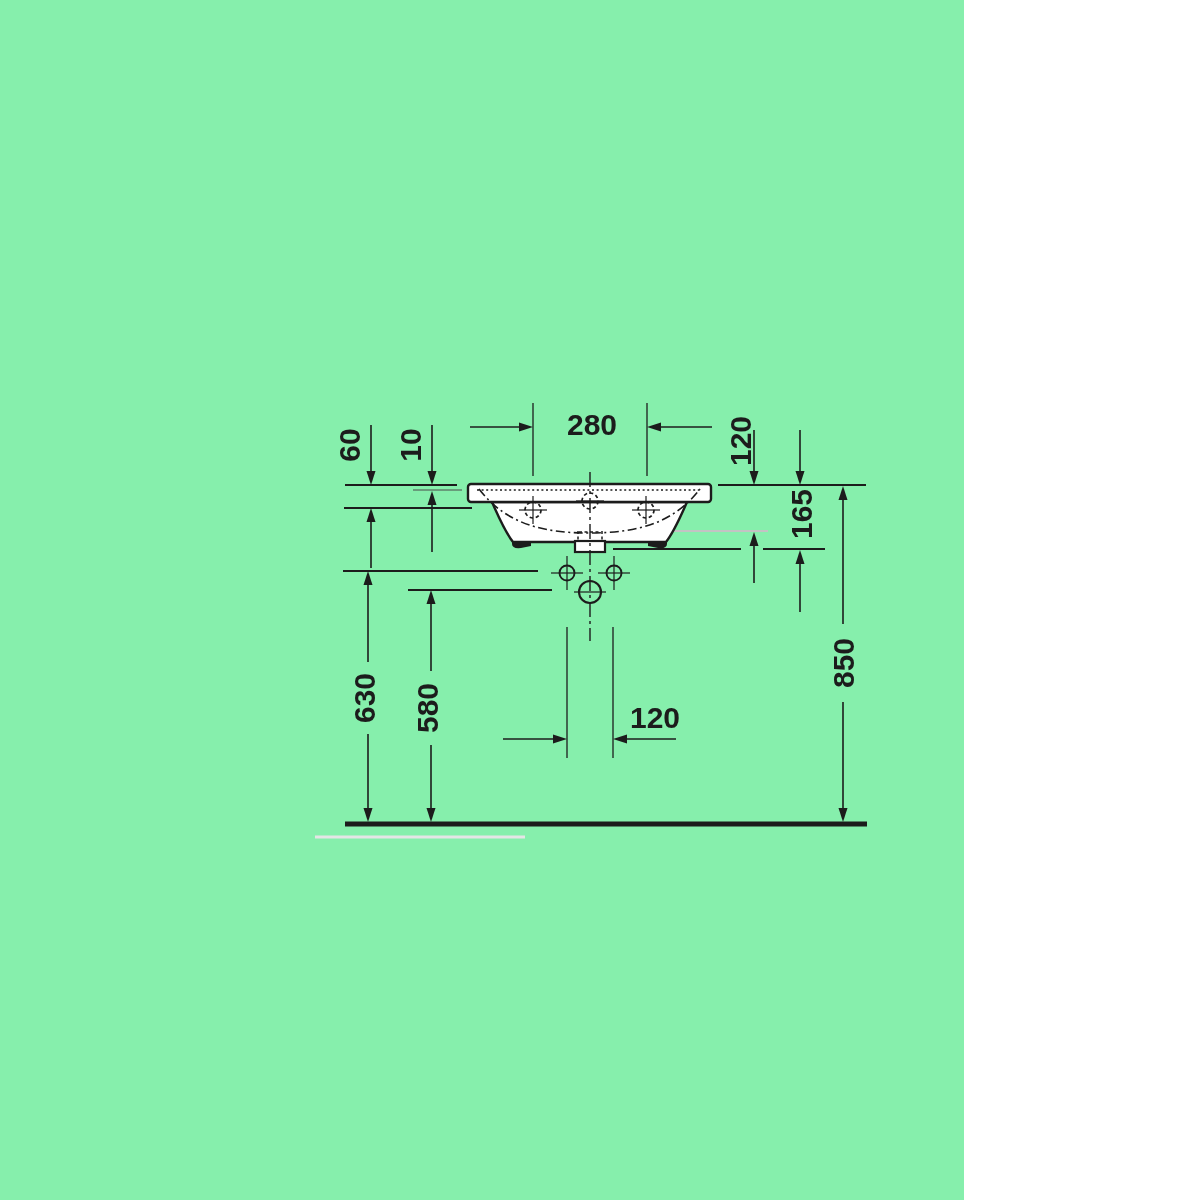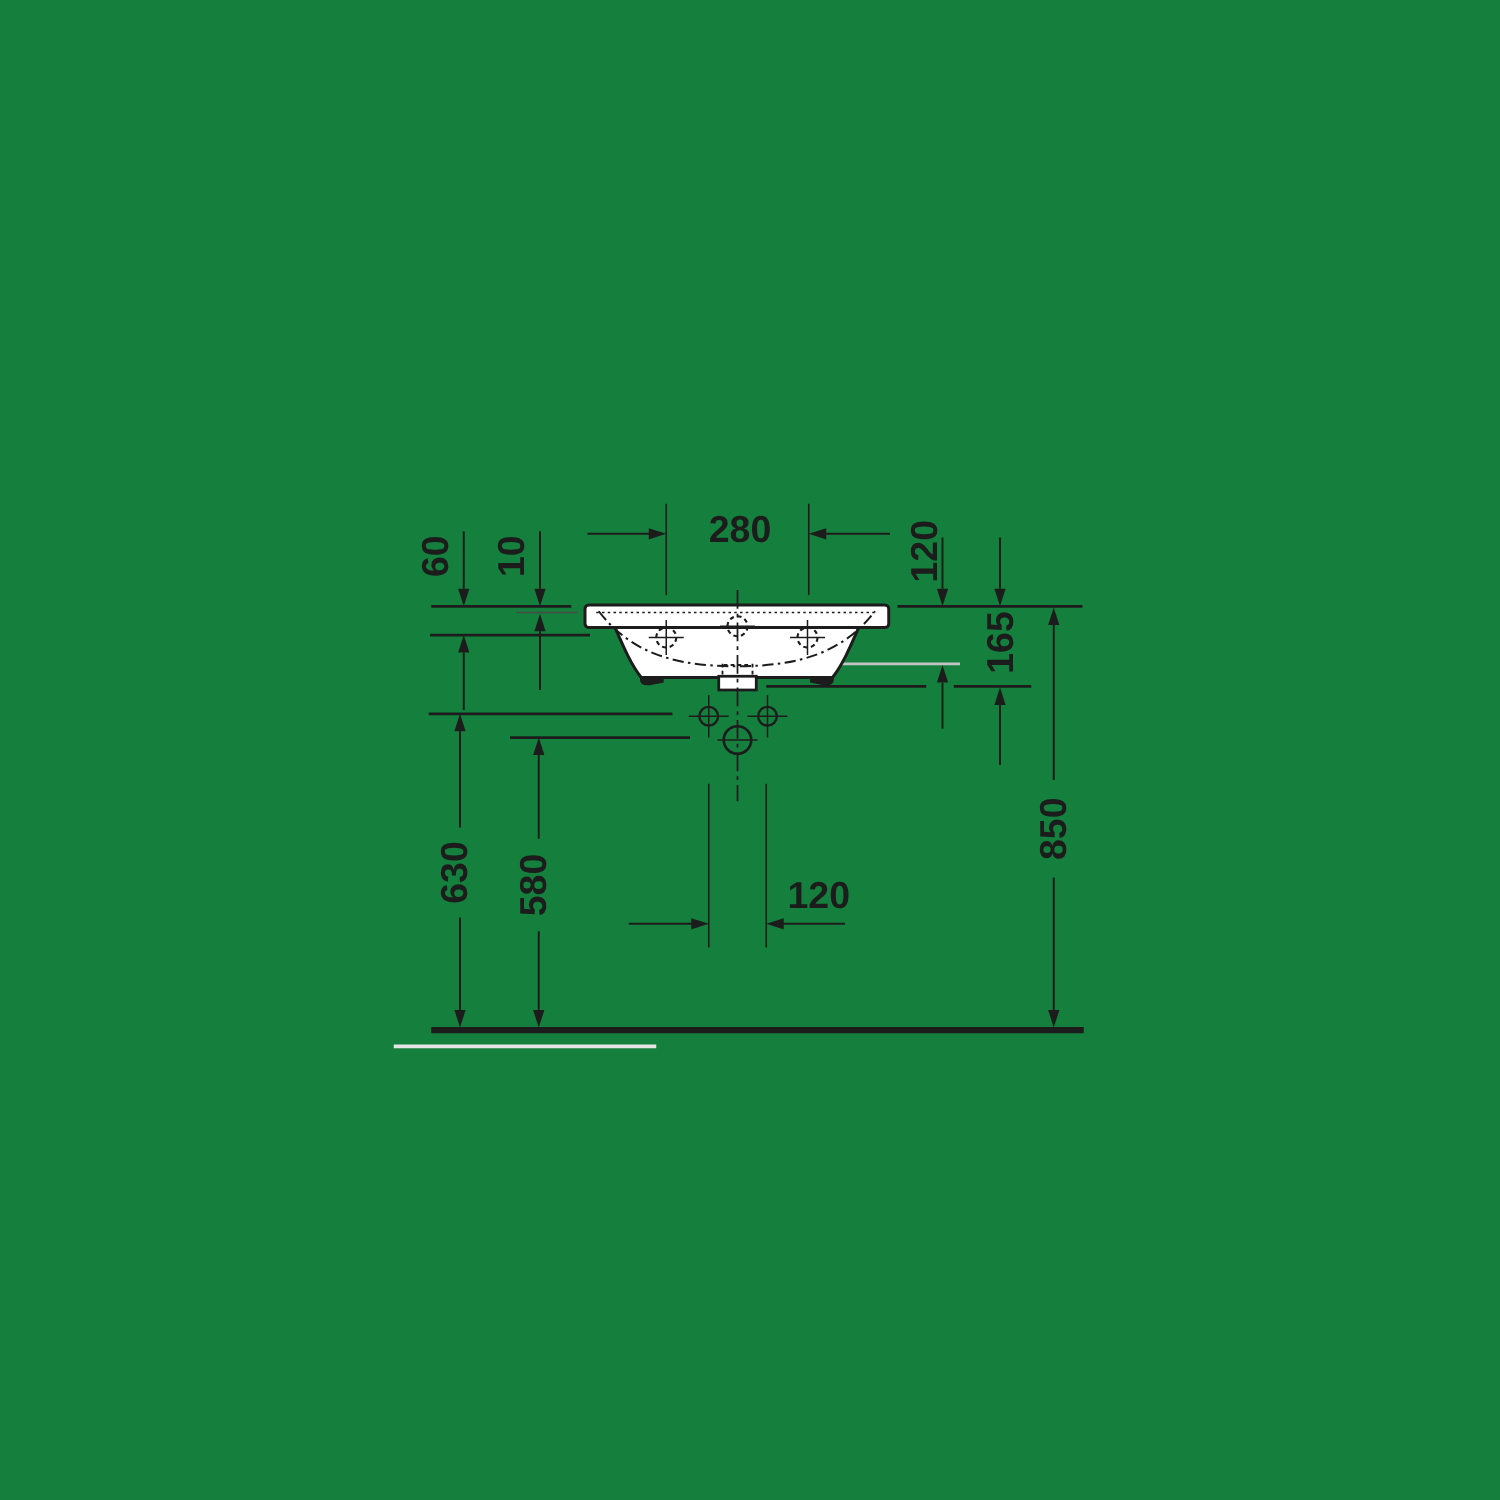--- a/index.html
+++ b/index.html
@@ -1,16 +1,16 @@
 <!DOCTYPE html>
 <html><head>
 <meta charset="utf-8">
 <style>
   html,body{margin:0;padding:0;background:#ffffff;}
-  .stage{position:relative;width:1200px;height:1200px;background:#15803d;overflow:hidden;}
+  .stage{position:relative;width:964px;height:1200px;background:#86efac;overflow:hidden;}
   svg{position:absolute;left:0;top:0;}
   text{font-family:"Liberation Sans",sans-serif;font-weight:700;font-size:30px;fill:#1c1c1c;}
   .ln{stroke:#1c1c1c;stroke-width:2.2;fill:none;}
   .thin{stroke:#1c1c1c;stroke-width:1.2;fill:none;}
   .ext{stroke:#1c1c1c;stroke-width:1.3;fill:none;}
   .dim{stroke:#1c1c1c;stroke-width:1.6;fill:none;}
   .arr{fill:#1c1c1c;stroke:none;}
   .outline{stroke:#1c1c1c;stroke-width:2.4;fill:#ffffff;stroke-linejoin:round;}
   .hid{stroke:#1c1c1c;fill:none;}
 </style>

